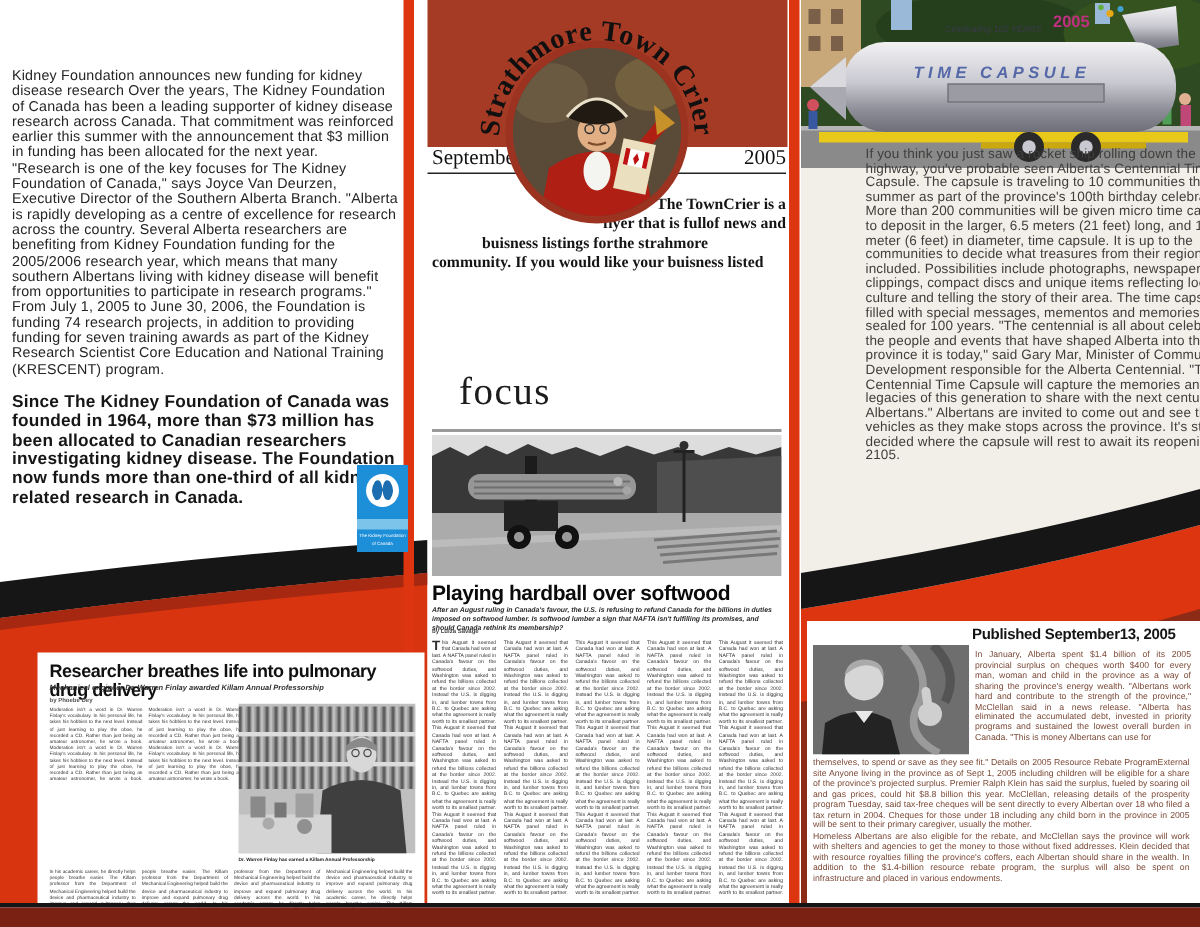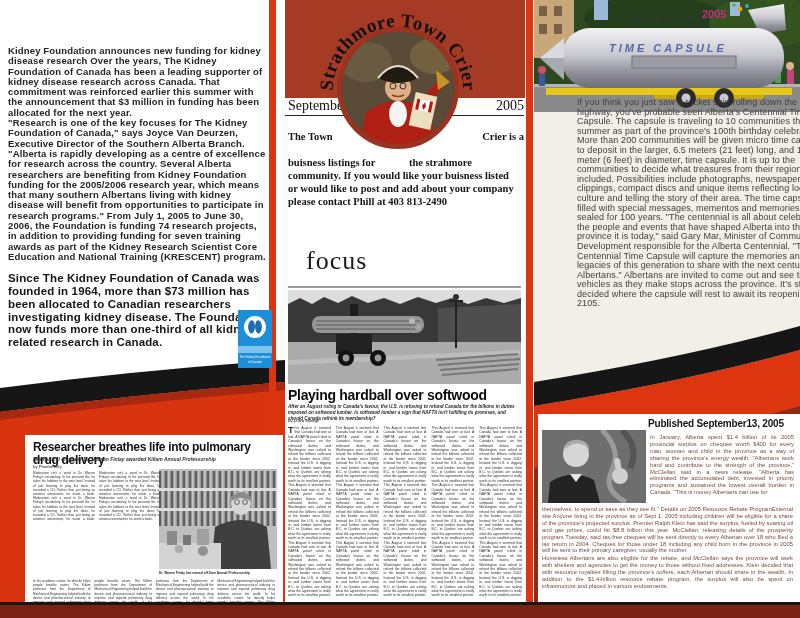--- a/index.html
+++ b/index.html
@@ -5,21 +5,21 @@
   html,body{margin:0;padding:0;background:#fff;}
   #page{position:relative;width:800px;height:618px;overflow:hidden;background:#ffffff;
         font-family:"Liberation Sans",sans-serif;}
   .abs{position:absolute;}
 
   
   .news-title{left:0;top:8;width:270px;text-align:center;font-size:26px;font-weight:bold;
               color:#1a1a1a;letter-spacing:.5px;z-index:2;}
   .news-body{left:8px;top:46px;width:258px;z-index:2;color:#252525;font-size:9.5px;
              line-height:10.3px;letter-spacing:.15px;}
-  .news-body p{margin:0;font-weight:bold;}
+  .news-body p{margin:0;}
   .news-body .bold-para{margin-top:10px;font-size:11.5px;line-height:12.8px;font-weight:bold;color:#161616;}
   .kidney-logo{left:238px;top:310px;width:34px;height:58px;background:#1d8ed8;z-index:3;}
   .kidney-logo svg{display:block;}
 
   
   .left-bottom{left:0;top:360px;width:285px;height:244px;z-index:1;}
 
   
   .res-card{left:25px;top:435px;width:258px;height:185px;background:#ffffff;z-index:4;}
   .res-head{left:8px;top:6px;width:242px;font-size:12px;font-weight:bold;color:#101010;
@@ -41,21 +41,21 @@
          color:#111;z-index:2;}
   .year{left:414px;top:98px;width:110px;text-align:right;font-family:"Liberation Serif",serif;
         font-size:14px;color:#111;z-index:2;}
   .month-rule{left:285px;top:115px;width:239px;height:1px;background:#222;z-index:2;}
   .crier-circle{left:337px;top:27px;width:112px;height:112px;border:5px solid #9c3320;
                 border-radius:50%;overflow:hidden;background:#5a4a38;z-index:5;}
   .arc-title{left:276px;top:0;width:256px;height:150px;z-index:6;pointer-events:none;}
 
   .intro{z-index:3;font-family:"Liberation Serif",serif;font-weight:bold;font-size:10.5px;
          color:#151515;}
-  .intro-row{left:288px;width:236px;height:13px;display:flex;justify-content:space-between;}
+  .intro-row{left:288px;width:236px;height:13px;display:flex;justify-content:flex-end;}
   .intro-full{left:288px;width:236px;height:13px;}
 
   .focus-kicker{left:306px;top:246px;font-family:"Liberation Serif",serif;font-size:26px;
                 color:#1c1c1c;letter-spacing:1px;z-index:2;}
   .focus-rule{left:288px;top:286px;width:233px;height:1.5px;background:#9a9a9a;z-index:2;}
   .focus-photo{left:288px;top:290px;width:233px;height:94px;z-index:2;}
   .focus-head{left:288px;top:387px;width:236px;font-size:14px;font-weight:bold;color:#0a0a0a;
               letter-spacing:-.3px;z-index:2;}
   .focus-sub{left:288px;top:404px;width:233px;font-size:4.6px;line-height:5.8px;font-weight:bold;
              font-style:italic;color:#2a2a2a;z-index:2;}
@@ -193,27 +193,29 @@
         <rect x="86" y="68" width="3" height="11" fill="#c01212"></rect>
         <path d="M81,70 L83,74 L81,78 L79,74 Z" fill="#c01212"></path>
       </g>
     </svg>
   </div>
 
   <div class="abs intro intro-row" style="top:131px">
     <span>The Town</span>
     <span>Crier is a</span>
   </div>
+  <div class="abs intro intro-row" style="top:144px">
+    <span>flyer that is full</span>
+    <span>of news and</span>
+  </div>
   <div class="abs intro intro-row" style="top:157px">
     <span>buisness listings for</span>
     <span style="margin-right:52px">the strahmore</span>
   </div>
   <div class="abs intro intro-full" style="top:170px">community. If you would like your buisness listed</div>
-  <div class="abs intro intro-full" style="top:183px">or would like to post and add about your company</div>
-  <div class="abs intro intro-full" style="top:196px">please contact Phill at 403 813-2490</div>
 
   <div class="abs focus-kicker">focus</div>
   <div class="abs focus-rule"></div>
   <div class="abs focus-photo">
     <svg width="233" height="94" viewBox="0 0 233 94">
       <rect width="233" height="94" fill="#cfcfcf"></rect>
       <rect width="233" height="18" fill="#dddddd"></rect>
       <path d="M0,14 L12,8 L24,14 L36,7 L50,13 L64,6 L80,13 L96,8 L112,14 L130,7 L148,13 L164,8 L180,14 L198,8 L216,13 L233,8 L233,52 L0,52 Z" fill="#383838"></path>
       <path d="M150,18 L233,14 L233,52 L150,52 Z" fill="#4e4e4e"></path>
       <rect y="52" width="233" height="42" fill="#ababab"></rect>

